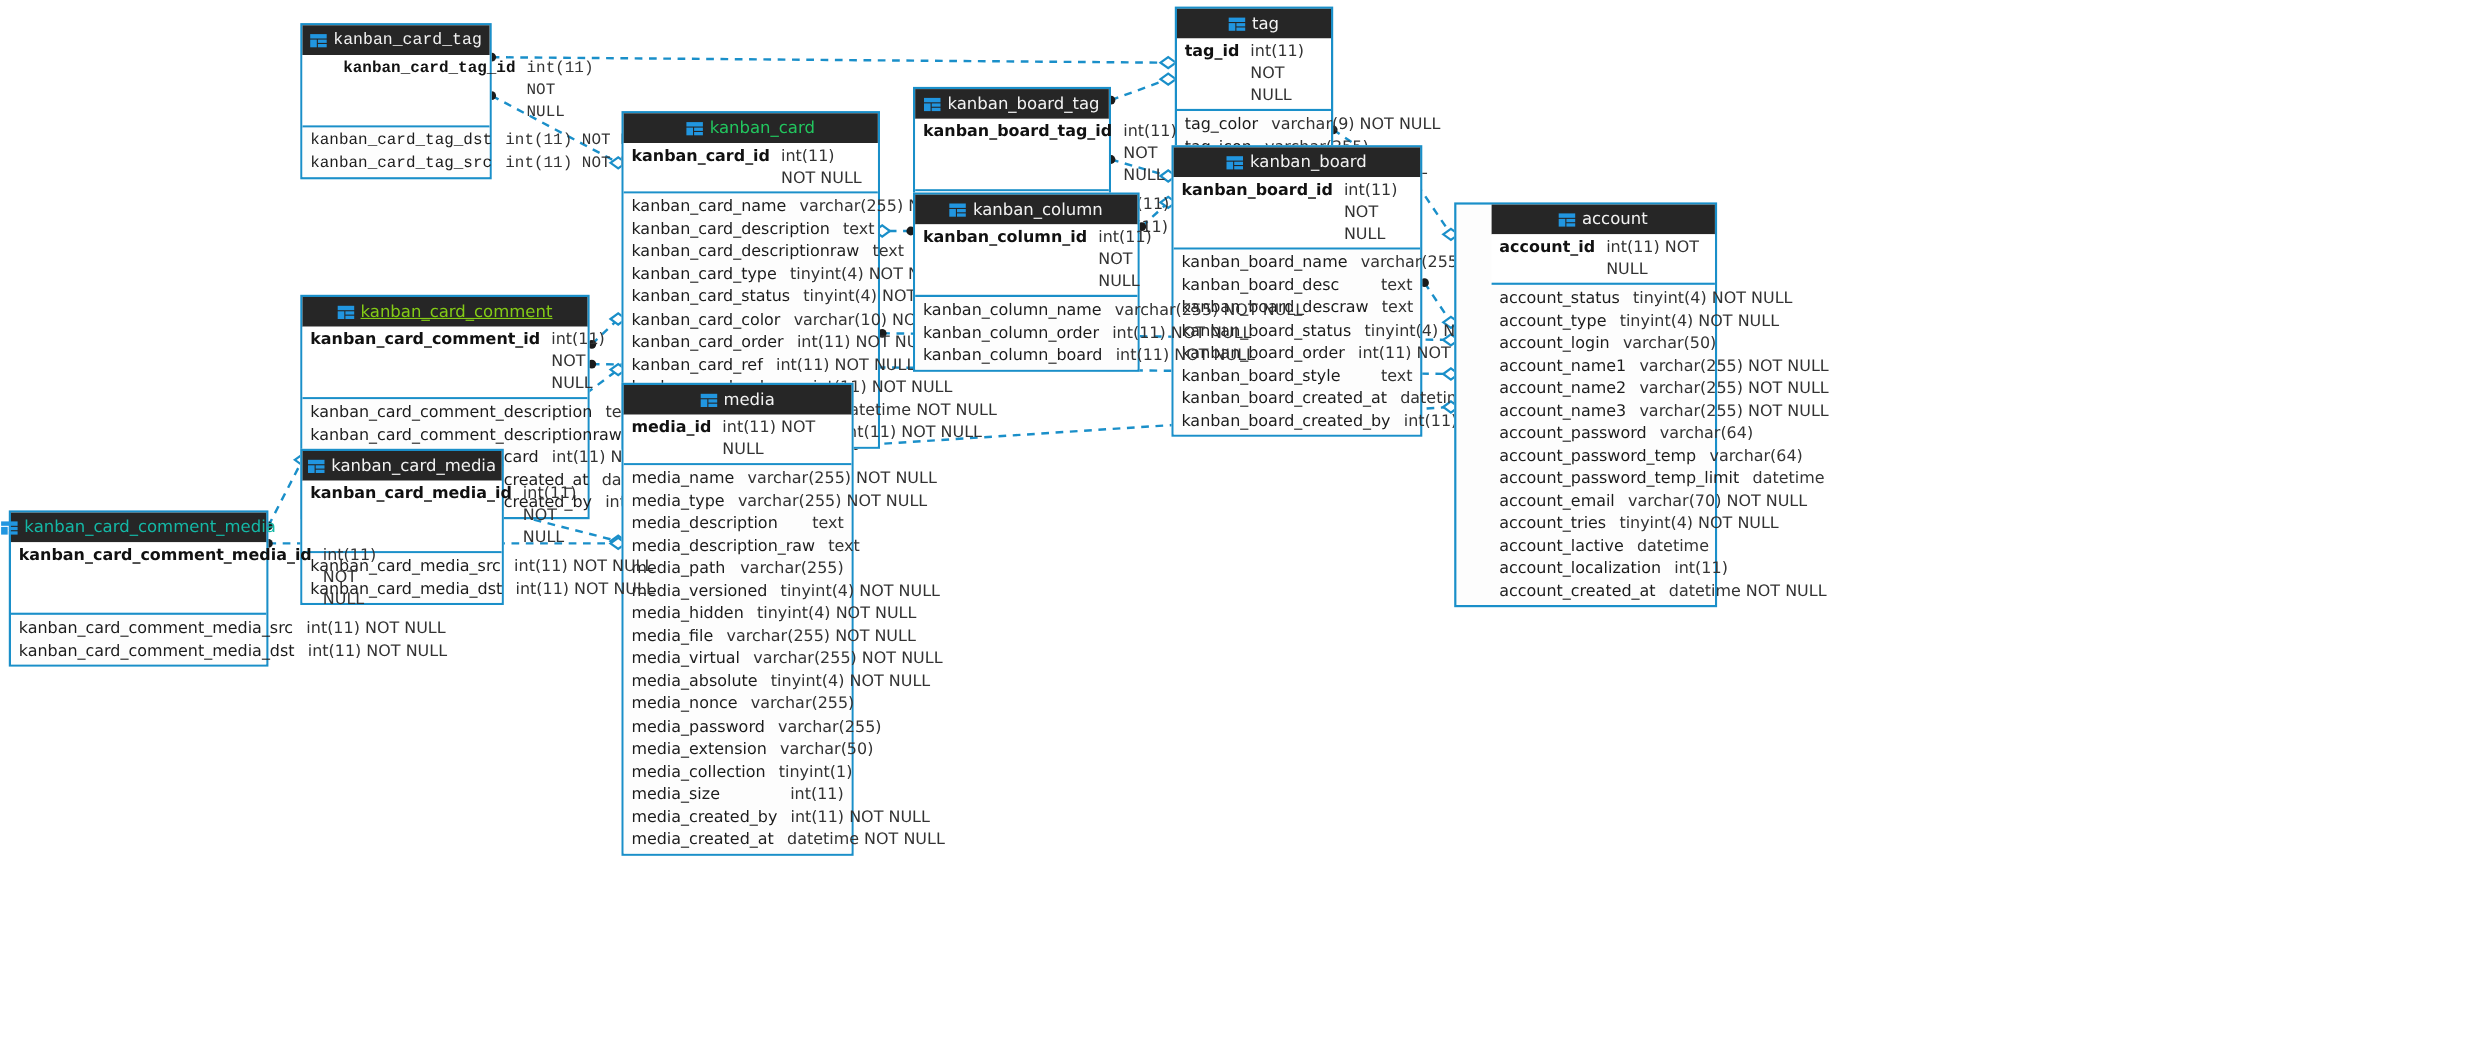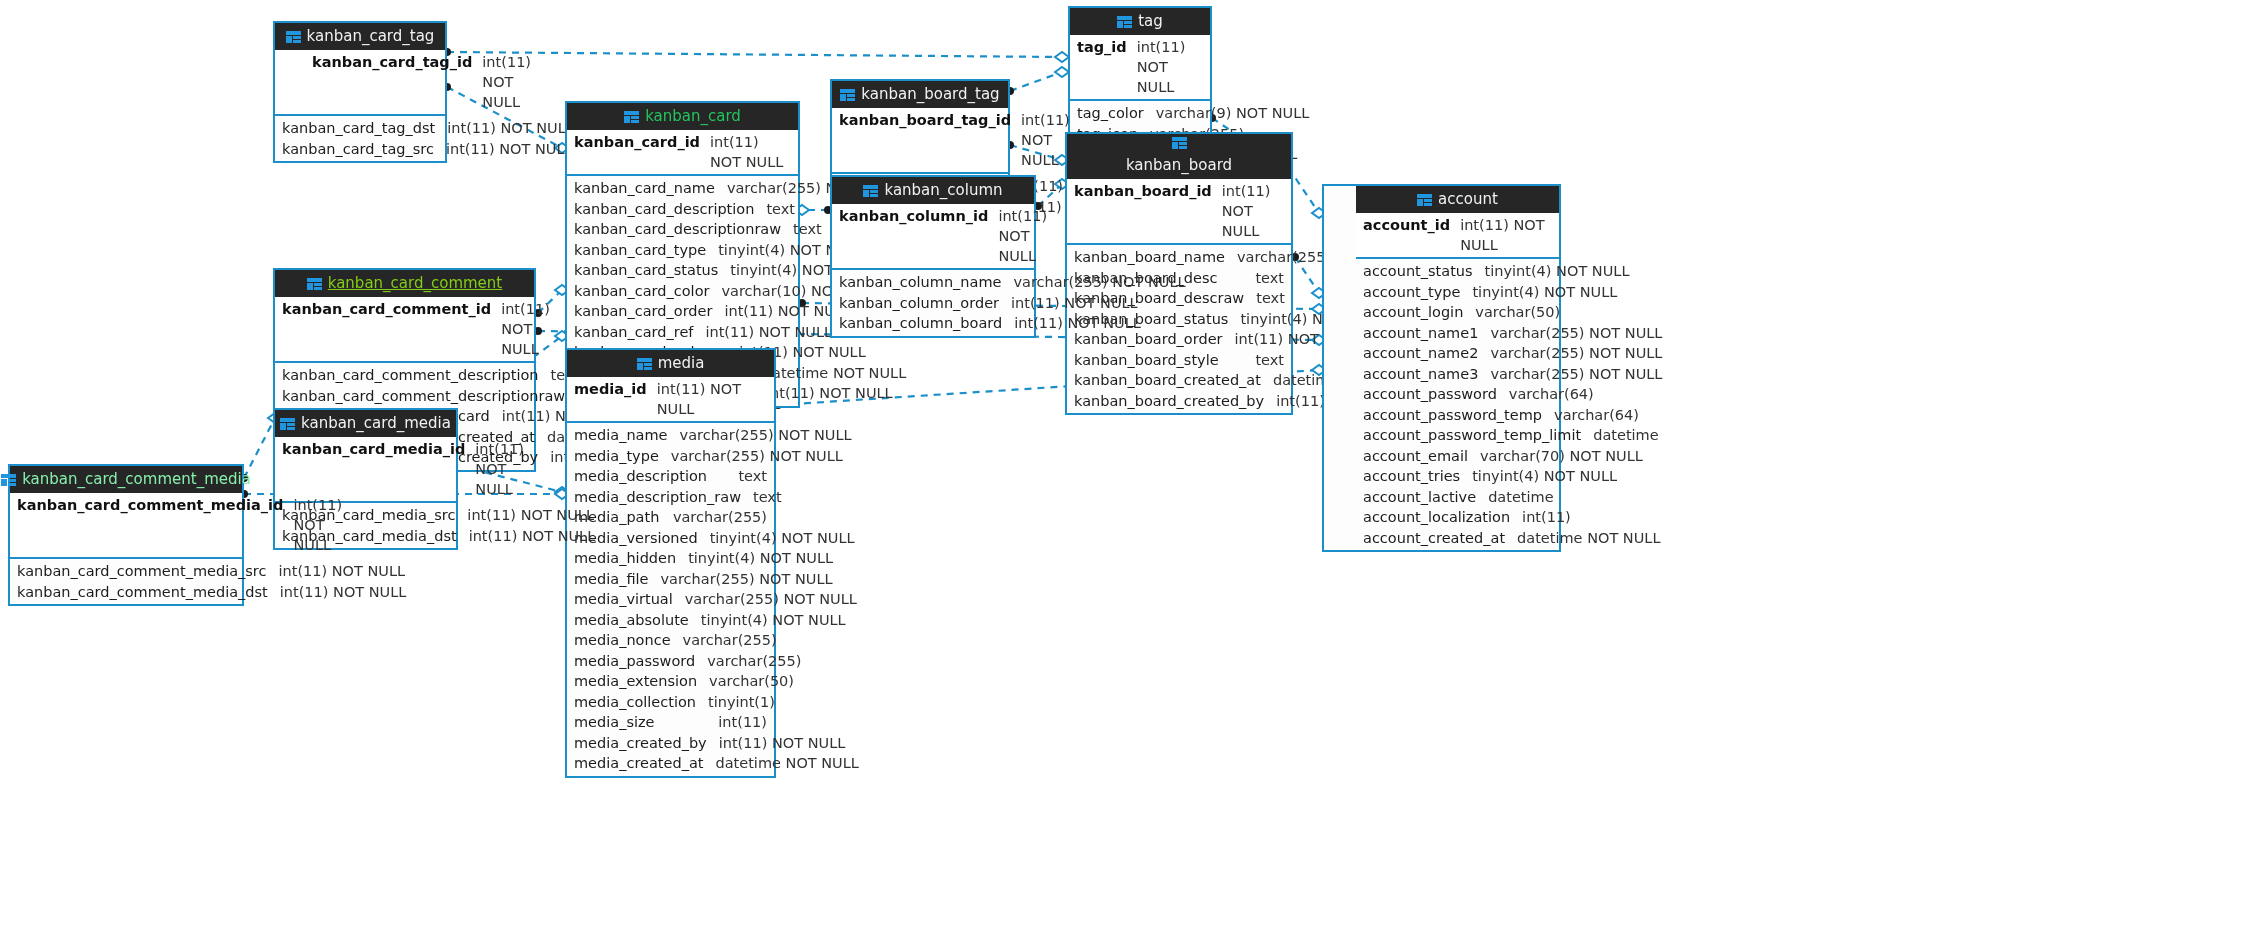--- a/index.html
+++ b/index.html
@@ -106,21 +106,21 @@
         <polygon points="555,494 562,488.96 569,494 562,499.04" fill="#ffffff" stroke="#1a8fc9" stroke-width="2"></polygon>
       </g>
       <g>
         <path d="M778,405 L1319,370" fill="none" stroke="#1a8fc9" stroke-width="2.2" stroke-dasharray="7,6"></path>
         <circle cx="778" cy="405" r="4" fill="#1b1b1b"></circle>
         <polygon points="1312,370 1319,364.96 1326,370 1319,375.04" fill="#ffffff" stroke="#1a8fc9" stroke-width="2"></polygon>
       </g>
     </svg>
 
   <div id="tables-layer">
-      <div class="tbl" style="left: 273px; top: 21px; width: 174px; border-color: rgb(26, 143, 201); background: rgb(253, 253, 253);">
+      <div class="tbl" style="left: 273px; top: 21px; width: 174px; border-color: rgb(26, 143, 201); background: rgb(253, 253, 253); font-family: Liberation Mono, monospace;">
         <div class="tbl-hdr" style="background: rgb(38, 38, 38); color: rgb(242, 242, 242);">
           <span class="ticon">
             <i class="t" style="background: rgb(33, 150, 224);"></i>
             <i class="a" style="background: rgb(33, 150, 224);"></i>
             <i class="b" style="background: rgb(33, 150, 224);"></i>
             <i class="c" style="background: rgb(33, 150, 224);"></i>
           </span>
           <span class="tname">kanban_card_tag</span>
         </div>
         <div class="pk" style="border-bottom-color: rgb(26, 143, 201); padding-left: 37px;">
@@ -251,21 +251,21 @@
             <span>kanban_card_created_at</span>
             <span class="ty">datetime NOT NULL</span>
           </div>
           <div class="row">
             <span>kanban_card_created_by</span>
             <span class="ty">int(11) NOT NULL</span>
           </div>
         </div>
       </div>
       <div class="tbl" style="left: 1065px; top: 132px; width: 228px; border-color: rgb(26, 143, 201); background: rgb(253, 253, 253);">
-        <div class="tbl-hdr" style="background: rgb(38, 38, 38); color: rgb(242, 242, 242); flex-direction: column;">
+        <div class="tbl-hdr" style="background: rgb(38, 38, 38); color: rgb(242, 242, 242);">
           <span class="ticon">
             <i class="t" style="background: rgb(33, 150, 224);"></i>
             <i class="a" style="background: rgb(33, 150, 224);"></i>
             <i class="b" style="background: rgb(33, 150, 224);"></i>
             <i class="c" style="background: rgb(33, 150, 224);"></i>
           </span>
           <span class="tname">kanban_board</span>
         </div>
         <div class="pk" style="border-bottom-color: rgb(26, 143, 201);">
           <span>kanban_board_id</span>
@@ -549,21 +549,21 @@
             <span>kanban_card_media_src</span>
             <span class="ty">int(11) NOT NULL</span>
           </div>
           <div class="row">
             <span>kanban_card_media_dst</span>
             <span class="ty">int(11) NOT NULL</span>
           </div>
         </div>
       </div>
       <div class="tbl" style="left: 8px; top: 464px; width: 236px; border-color: rgb(26, 143, 201); background: rgb(253, 253, 253);">
-        <div class="tbl-hdr" style="background: rgb(38, 38, 38); color: #86efac;">
+        <div class="tbl-hdr" style="background: rgb(38, 38, 38); color: #14b8a6;">
           <span class="ticon">
             <i class="t" style="background: rgb(33, 150, 224);"></i>
             <i class="a" style="background: rgb(33, 150, 224);"></i>
             <i class="b" style="background: rgb(33, 150, 224);"></i>
             <i class="c" style="background: rgb(33, 150, 224);"></i>
           </span>
           <span class="tname">kanban_card_comment_media</span>
         </div>
         <div class="pk" style="border-bottom-color: rgb(26, 143, 201);">
           <span>kanban_card_comment_media_id</span>

